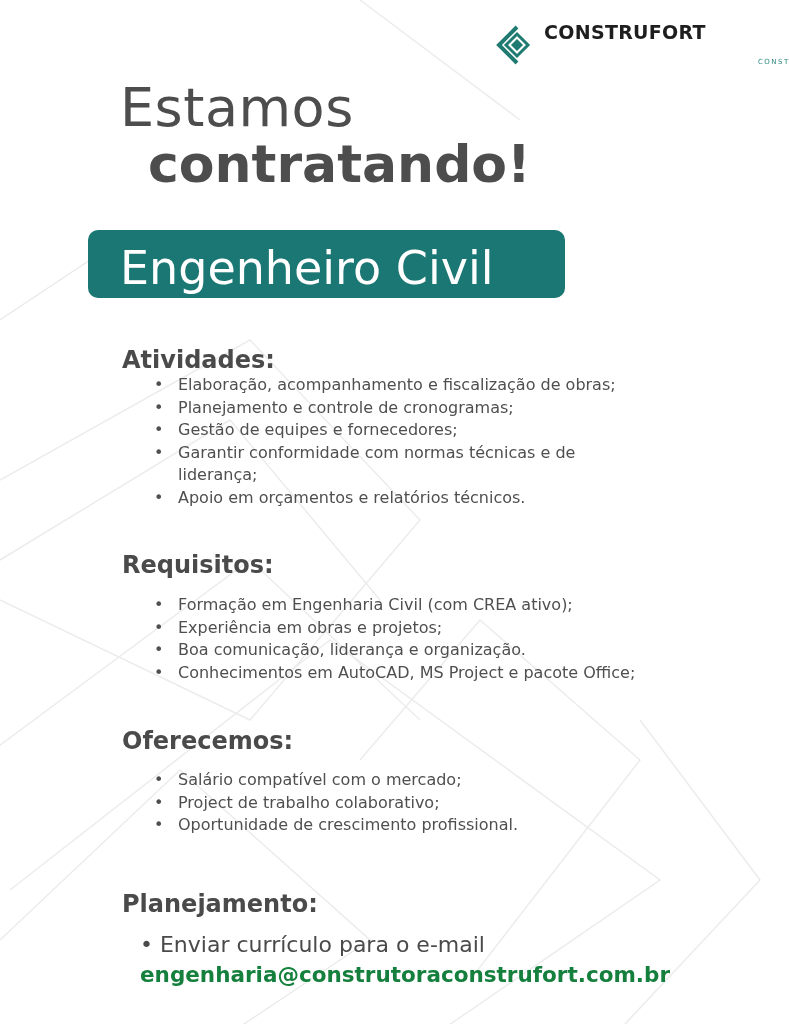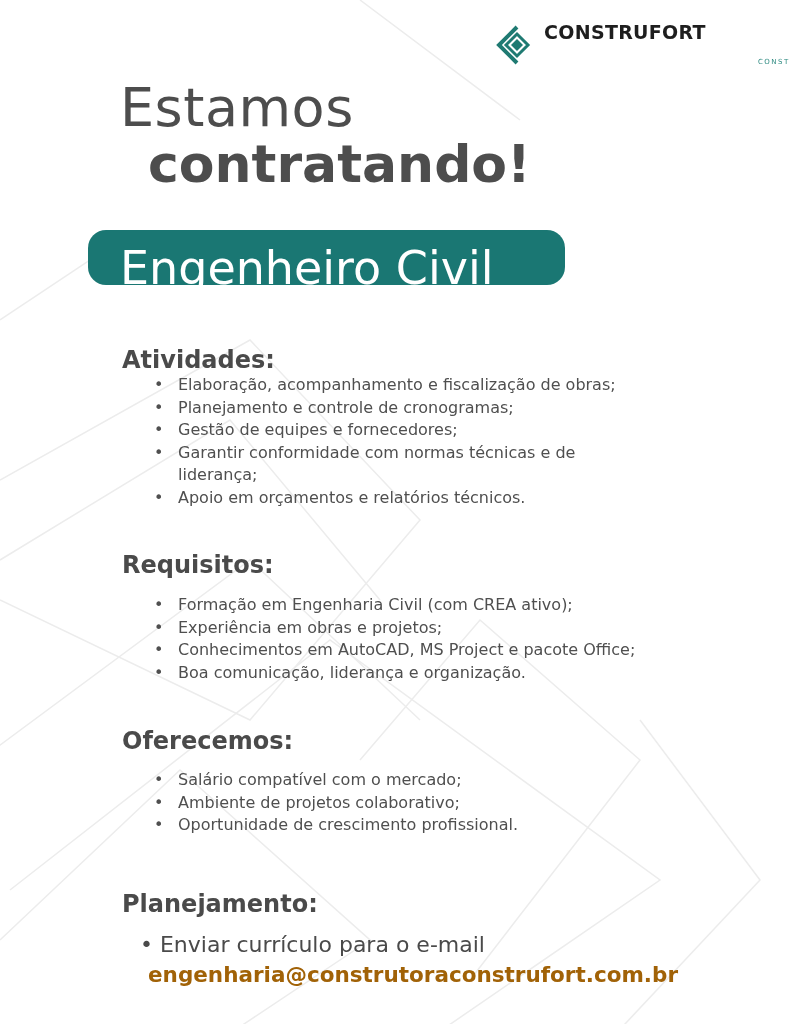--- a/index.html
+++ b/index.html
@@ -14,30 +14,30 @@
 
   .logo { position: absolute; left: 496px; top: 22px; display: flex; align-items: center; }
   .logo-icon { width: 42px; height: 42px; }
   .logo-text { margin-left: 6px; display: flex; flex-direction: row; }
   .logo-name { font-family: "DejaVu Sans", sans-serif; font-weight: bold; font-size: 19px; color: #1e1e1e; letter-spacing: 0.3px; line-height: 20px; }
   .logo-sub { font-size: 7px; color: #2d8a80; letter-spacing: 1.5px; margin-left: 52px; line-height: 9px; margin-top: 36px; }
 
   .title1 { position: absolute; left: 120px; top: 76px; font-size: 54px; font-weight: normal; color: #4d4d4d; line-height: 64px; letter-spacing: 0.5px; font-family: "DejaVu Sans", sans-serif; }
   .title2 { position: absolute; left: 125px; top: 132px; font-size: 52px; font-weight: bold; color: #4d4d4d; line-height: 64px; font-family: "DejaVu Sans", sans-serif; margin-left: 23px; }
 
-  .job-box { position: absolute; left: 88px; top: 230px; width: 477px; height: 55px; background: #1a7773; border-radius: 18px; }
+  .job-box { position: absolute; left: 88px; top: 230px; width: 477px; height: 68px; background: #1a7773; border-radius: 10px; }
   .job-title { position: absolute; left: 32px; top: 8px; font-size: 46px; color: #ffffff; line-height: 60px; font-family: "DejaVu Sans", sans-serif; font-weight: normal; }
 
   .section-h { position: absolute; left: 122px; font-size: 24px; font-weight: bold; color: #4a4a4a; font-family: "DejaVu Sans", sans-serif; }
   ul.items { position: absolute; left: 152px; margin: 0; padding: 0; list-style: none; width: 560px; }
   ul.items li { position: relative; padding-left: 26px; font-size: 16px; line-height: 22.5px; color: #4f4f4f; font-family: "DejaVu Sans", sans-serif; }
   ul.items li::before { content: "•"; position: absolute; left: 2px; top: 0; color: #4f4f4f; }
 
   .cand-line { position: absolute; left: 140px; font-size: 22px; color: #4a4a4a; font-family: "DejaVu Sans", sans-serif; }
-  .cand-email { position: absolute; left: 140px; top: 962px; font-size: 21.5px; font-weight: bold; color: #a16207; font-family: "DejaVu Sans", sans-serif; margin-left: 8px; }
+  .cand-email { position: absolute; left: 140px; top: 962px; font-size: 21.5px; font-weight: bold; color: #15803d; font-family: "DejaVu Sans", sans-serif; }
 </style>
 </head>
 <body>
 
 <svg class="bg-lines" viewBox="0 0 789 1024" xmlns="http://www.w3.org/2000/svg">
   <g fill="none" stroke="#ececec" stroke-width="1.5">
     <polyline points="0,480 250,340 420,520 250,720 0,600"></polyline>
     <polyline points="0,560 230,420 380,600"></polyline>
     <polyline points="-20,760 250,560 420,720"></polyline>
     <polyline points="0,940 180,770 370,940 190,1060"></polyline>
@@ -75,27 +75,27 @@
     <li>Planejamento e controle de cronogramas;</li>
     <li>Gestão de equipes e fornecedores;</li>
     <li style="width:470px;">Garantir conformidade com normas técnicas e de liderança;</li>
     <li>Apoio em orçamentos e relatórios técnicos.</li>
   </ul>
 
   <div class="section-h" style="top:551px;">Requisitos:</div>
   <ul class="items" style="top:594px;">
     <li>Formação em Engenharia Civil (com CREA ativo);</li>
     <li>Experiência em obras e projetos;</li>
+    <li>Boa comunicação, liderança e organização.</li>
     <li>Conhecimentos em AutoCAD, MS Project e pacote Office;</li>
-    <li>Boa comunicação, liderança e organização.</li>
   </ul>
 
   <div class="section-h" style="top:727px;">Oferecemos:</div>
   <ul class="items" style="top:769px;">
     <li>Salário compatível com o mercado;</li>
-    <li>Ambiente de projetos colaborativo;</li>
+    <li>Project de trabalho colaborativo;</li>
     <li>Oportunidade de crescimento profissional.</li>
   </ul>
 
   <div class="section-h" style="top:890px;">Planejamento:</div>
   <div class="cand-line" style="top:932px;">• Enviar currículo para o e-mail</div>
   <div class="cand-email">engenharia@construtoraconstrufort.com.br</div>
 </div>
 
 </body></html>

